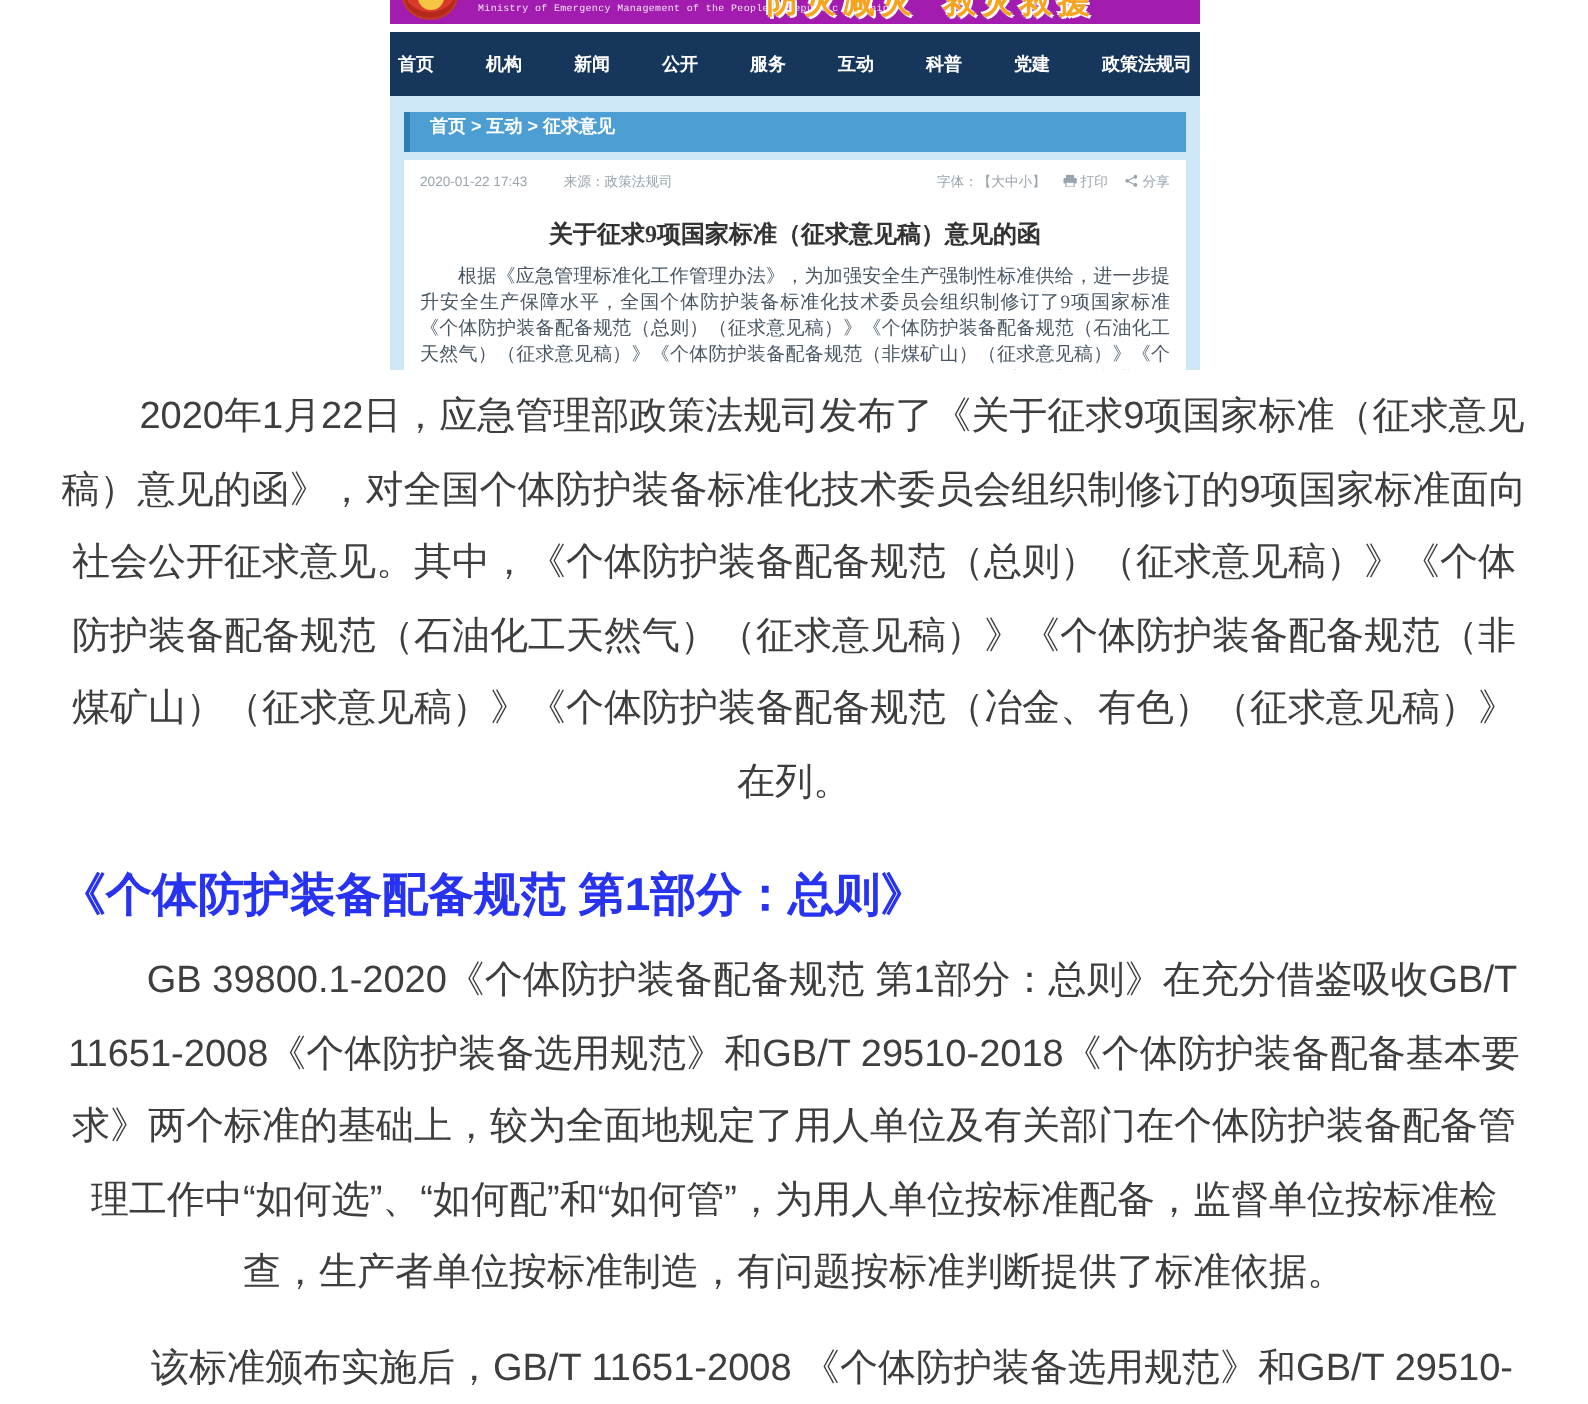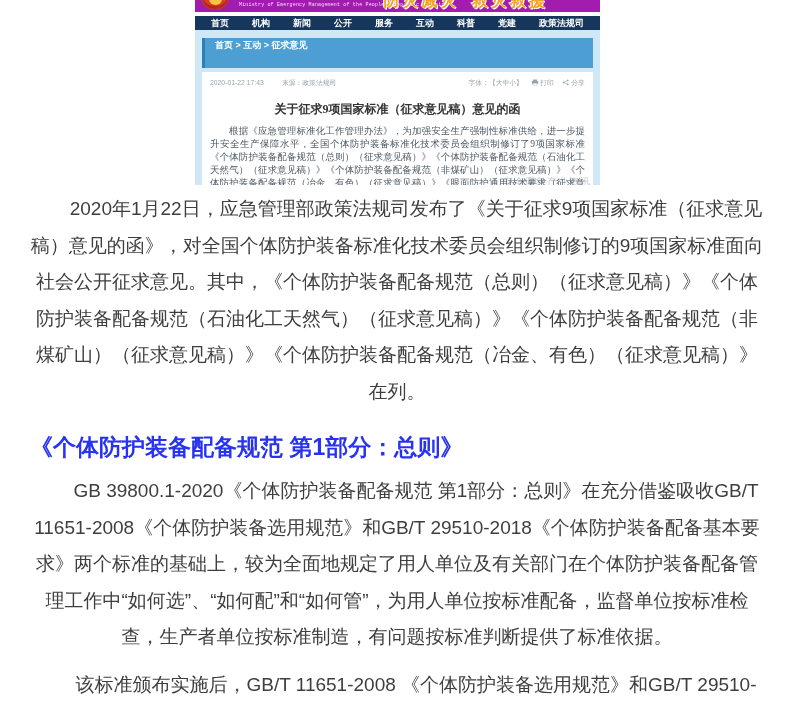--- a/index.html
+++ b/index.html
@@ -18,26 +18,26 @@
             box-shadow:inset 0 -3px 0 #b5281c; border:1px solid #c0392b; }
   .emblem::after { content:""; position:absolute; left:7px; top:6px; width:13px; height:12px;
             border-radius:50%; background:#f6c544; }
   .ministry-en { position:absolute; left:44px; top:2px; width:320px; white-space:nowrap;
             color:rgba(255,255,255,0.88); font-size:8px; transform:scale(0.62);
             transform-origin:left top; letter-spacing:0.3px; }
   .slogan { position:absolute; right:52px; top:-9px; white-space:nowrap;
             font-size:16px; font-weight:bold; color:#f6a41f; letter-spacing:3px;
             text-shadow:0 0 1px #fff, 1px 1px 0 #fff, -1px -1px 0 #fff; }
   .banner-gap { height:4px; background:#ffffff; }
-  .navbar { height:14px; background:#16365c; display:flex; align-items:center;
-            justify-content:space-between; padding:0 16px; color:#ffffff;
+  .navbar { height:32px; background:#16365c; display:flex; align-items:center;
+            justify-content:space-between; padding:0 4px; color:#ffffff;
             font-size:9px; font-weight:bold; white-space:nowrap;gap:12px; }
   .navbar span { cursor:pointer; }
   .embed-content { height:155px; background:#cfe8f8; padding-top:8px; }
-  .breadcrumb-bar { margin:0 7px; height:30px; background:#4d9fd3; color:#ffffff;
+  .breadcrumb-bar { margin:0 7px; height:20px; background:#4d9fd3; color:#ffffff;
             font-size:9px; font-weight:bold; line-height:14px; padding-left:10px;
             border-left:3px solid #2f7fb5; }
   .card { margin:4px 7px 0; background:#ffffff; height:142px; position:relative;
           padding:6px 8px 0; overflow:hidden; }
   .meta-row { display:flex; justify-content:space-between; width:147%;
           transform:scale(0.68); transform-origin:left top;
           color:#98a4ad; font-size:10px; white-space:nowrap; }
   .meta-left > span { margin-right:24px; }
   .meta-right > span { margin-left:10px; }
   .mini-icon { display:inline-block; vertical-align:-1px; }

